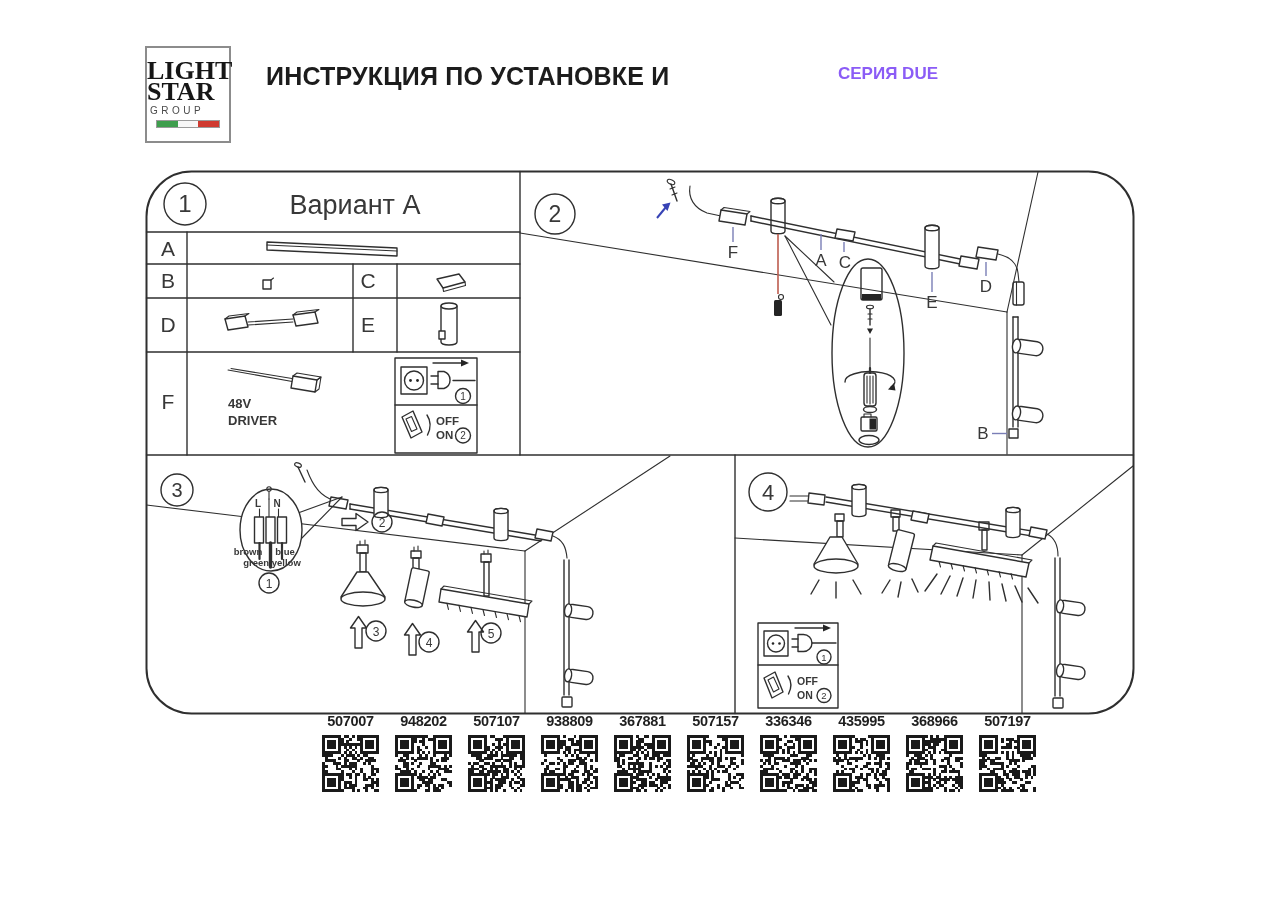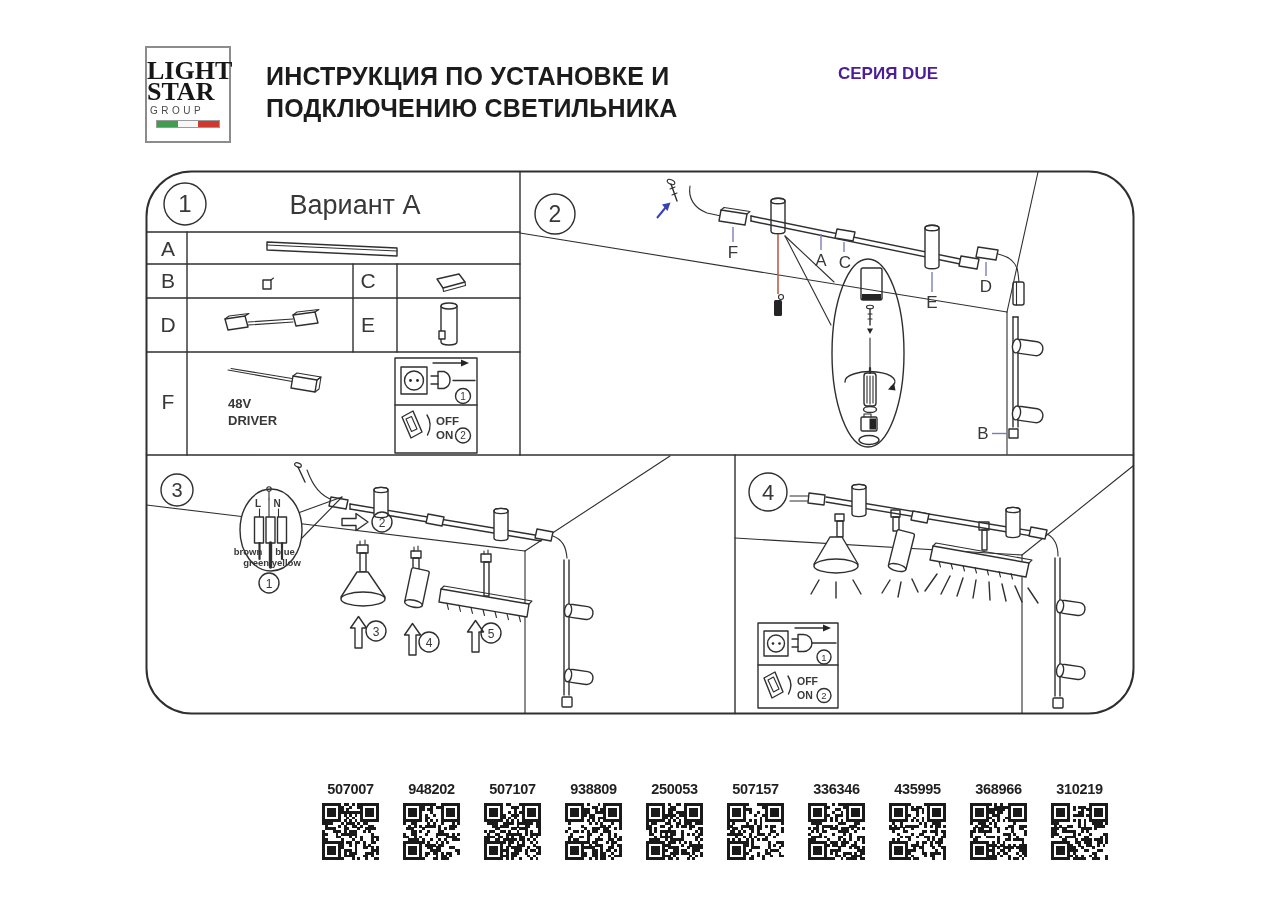--- a/index.html
+++ b/index.html
@@ -8,40 +8,40 @@
   
   .logo{position:absolute;left:145px;top:46px;width:86px;height:97px;border:2px solid #8c8c8c;
         box-sizing:border-box;text-align:left;padding-top:12px;background:#fff;}
   .logo-word{font-family:"Liberation Serif",serif;font-weight:bold;font-size:26px;line-height:21px;color:#161616;}
   .logo-group{font-size:10px;letter-spacing:3.5px;color:#4a4a4a;margin-top:3px;margin-left:3px;}
   .logo-flag{display:flex;height:6px;margin:4px 9px 0;border:1px solid #9a9a9a;}
   .logo-flag span{flex:1;}
   .fg{background:#3e9e4d}.fw{background:#f7f7f7}.fr{background:#cf3a30}
   .title{position:absolute;left:266px;top:60px;font-size:25px;font-weight:bold;line-height:32px;
          color:#1c1c1c;letter-spacing:.2px;}
-  .series{position:absolute;left:763px;top:64px;width:250px;text-align:center;color:#4c1d95;}
+  .series{position:absolute;left:763px;top:64px;width:250px;text-align:center;color:#8b5cf6;}
   .series-line{font-size:17px;font-weight:bold;margin-bottom:8px;}
   .articles-line{font-size:21px;font-weight:bold;}
   
   .diagram{position:absolute;left:145px;top:170px;width:990px;height:545px;}
   .diagram svg{display:block;width:990px;height:545px;}
   .ln{fill:none;stroke:#2f2f2f;stroke-width:1.4;stroke-linecap:round;stroke-linejoin:round;}
   .thin{stroke-width:1.1;}
   .fillw{fill:#fff;stroke:#2f2f2f;stroke-width:1.4;stroke-linejoin:round;}
   .dk{fill:#242424;stroke:none;}
   .t{fill:#383838;stroke:none;}
   .tb{font-weight:bold;}
   .leader{stroke:#7a7eb6;stroke-width:1.4;fill:none;}
   .red{stroke:#bd5c4e;stroke-width:1.6;fill:none;}
   .blue{stroke:#3743b5;stroke-width:2;fill:none;}
   .bluef{fill:#3743b5;stroke:none;}
   .w2{stroke-width:2.2;}
   .w3{stroke-width:3.4;}
   
-  .qr-row{position:absolute;left:278px;top:781px;display:flex;gap:24px;padding-left:44px;}
+  .qr-row{position:absolute;left:278px;top:713px;display:flex;gap:16px;padding-left:44px;}
   .qr-item{width:57px;text-align:center;}
   .qr-label{font-size:14.5px;font-weight:bold;color:#1f1f1f;margin-bottom:6px;letter-spacing:-.3px;}
   .qr-pattern{width:57px;height:57px;display:block;margin:0 auto;}
 </style>
 </head>
 <body>
 
 <div class="sheet">
 
   <div class="logo">
@@ -49,21 +49,20 @@
     <div class="logo-word">STAR</div>
     <div class="logo-group">GROUP</div>
     <div class="logo-flag">
         <span class="fg"></span>
         <span class="fw"></span>
         <span class="fr"></span>
       </div>
   </div>
   <div class="title">
     <div>ИНСТРУКЦИЯ ПО УСТАНОВКЕ И</div>
-    <div>ПОДКЛЮЧЕНИЮ СВЕТИЛЬНИКА</div>
   </div>
   <div class="series">
     <div class="series-line">СЕРИЯ DUE</div>
   </div>
 
   <div class="diagram">
   <svg viewBox="0 0 990 545">
 
     <g>
       <rect class="ln" x="1.5" y="1.5" width="987" height="542" rx="45" style="stroke-width:2"></rect>
@@ -1488,21 +1487,21 @@
           <rect x="5" y="20" width="1.04" height="1.04" fill="#1a1a1a"></rect>
           <rect x="6" y="20" width="1.04" height="1.04" fill="#1a1a1a"></rect>
           <rect x="9" y="20" width="1.04" height="1.04" fill="#1a1a1a"></rect>
           <rect x="11" y="20" width="1.04" height="1.04" fill="#1a1a1a"></rect>
           <rect x="13" y="20" width="1.04" height="1.04" fill="#1a1a1a"></rect>
           <rect x="14" y="20" width="1.04" height="1.04" fill="#1a1a1a"></rect>
           <rect x="17" y="20" width="1.04" height="1.04" fill="#1a1a1a"></rect>
         </svg>
     </div>
     <div class="qr-item">
-      <div class="qr-label">250053</div>
+      <div class="qr-label">367881</div>
       <svg class="qr-pattern" viewBox="0 0 21 21" shape-rendering="crispEdges">
           <rect x="0" y="0" width="1.04" height="1.04" fill="#1a1a1a"></rect>
           <rect x="1" y="0" width="1.04" height="1.04" fill="#1a1a1a"></rect>
           <rect x="2" y="0" width="1.04" height="1.04" fill="#1a1a1a"></rect>
           <rect x="3" y="0" width="1.04" height="1.04" fill="#1a1a1a"></rect>
           <rect x="4" y="0" width="1.04" height="1.04" fill="#1a1a1a"></rect>
           <rect x="5" y="0" width="1.04" height="1.04" fill="#1a1a1a"></rect>
           <rect x="6" y="0" width="1.04" height="1.04" fill="#1a1a1a"></rect>
           <rect x="8" y="0" width="1.04" height="1.04" fill="#1a1a1a"></rect>
           <rect x="11" y="0" width="1.04" height="1.04" fill="#1a1a1a"></rect>
@@ -2667,21 +2666,21 @@
           <rect x="7" y="20" width="1.04" height="1.04" fill="#1a1a1a"></rect>
           <rect x="8" y="20" width="1.04" height="1.04" fill="#1a1a1a"></rect>
           <rect x="9" y="20" width="1.04" height="1.04" fill="#1a1a1a"></rect>
           <rect x="14" y="20" width="1.04" height="1.04" fill="#1a1a1a"></rect>
           <rect x="16" y="20" width="1.04" height="1.04" fill="#1a1a1a"></rect>
           <rect x="17" y="20" width="1.04" height="1.04" fill="#1a1a1a"></rect>
           <rect x="19" y="20" width="1.04" height="1.04" fill="#1a1a1a"></rect>
         </svg>
     </div>
     <div class="qr-item">
-      <div class="qr-label">310219</div>
+      <div class="qr-label">507197</div>
       <svg class="qr-pattern" viewBox="0 0 21 21" shape-rendering="crispEdges">
           <rect x="0" y="0" width="1.04" height="1.04" fill="#1a1a1a"></rect>
           <rect x="1" y="0" width="1.04" height="1.04" fill="#1a1a1a"></rect>
           <rect x="2" y="0" width="1.04" height="1.04" fill="#1a1a1a"></rect>
           <rect x="3" y="0" width="1.04" height="1.04" fill="#1a1a1a"></rect>
           <rect x="4" y="0" width="1.04" height="1.04" fill="#1a1a1a"></rect>
           <rect x="5" y="0" width="1.04" height="1.04" fill="#1a1a1a"></rect>
           <rect x="6" y="0" width="1.04" height="1.04" fill="#1a1a1a"></rect>
           <rect x="14" y="0" width="1.04" height="1.04" fill="#1a1a1a"></rect>
           <rect x="15" y="0" width="1.04" height="1.04" fill="#1a1a1a"></rect>

